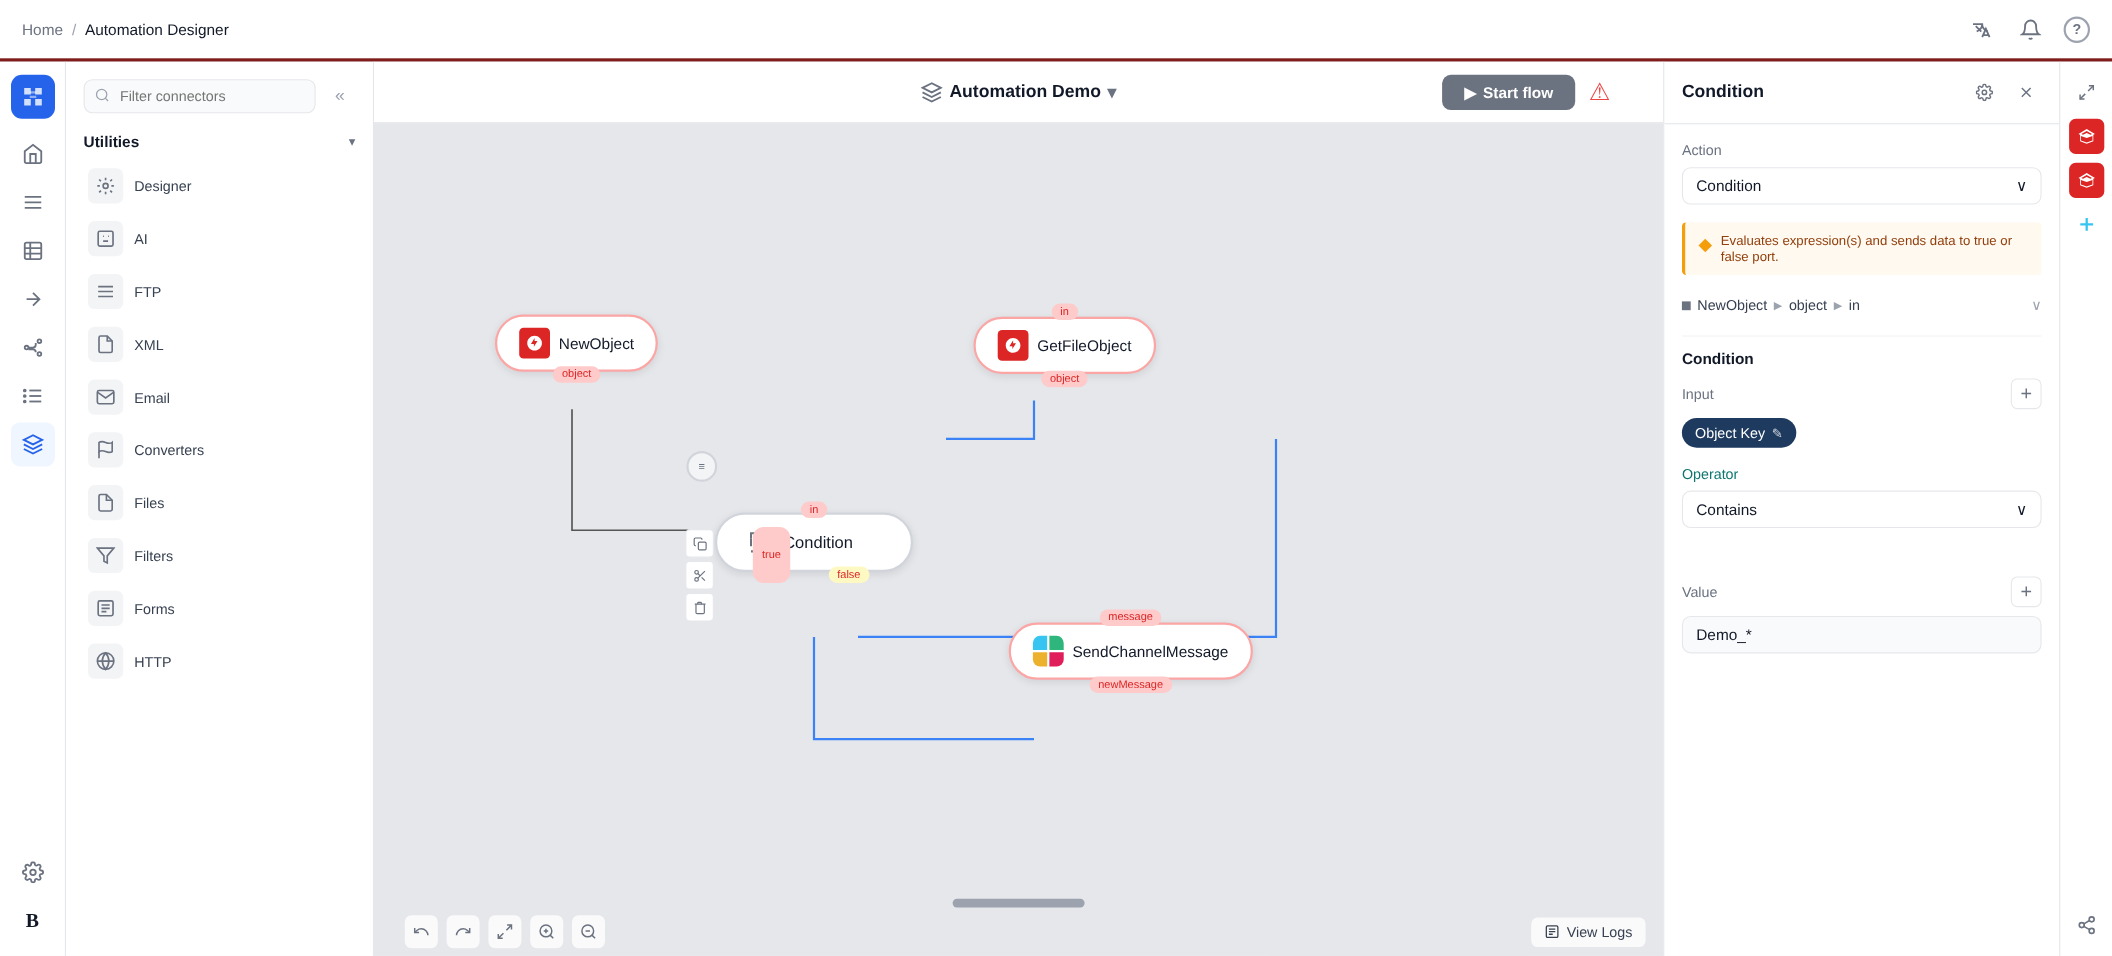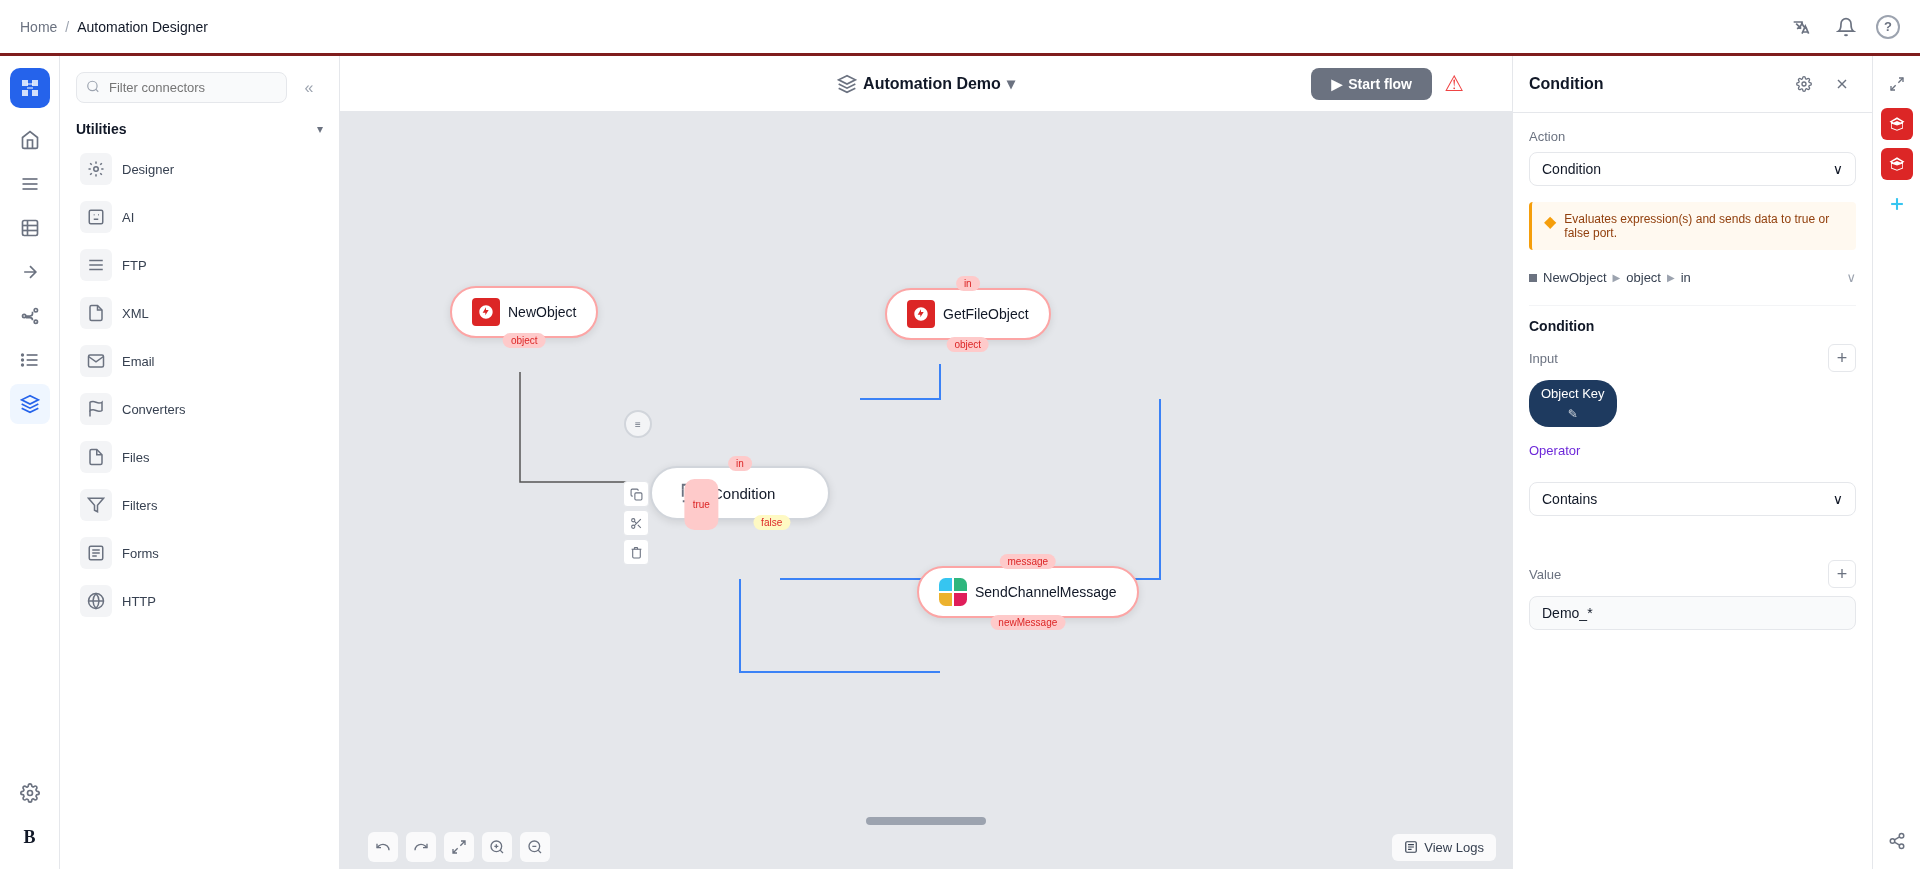--- a/index.html
+++ b/index.html
@@ -75,24 +75,24 @@
     .right-panel-icons { display: flex; gap: 10px; align-items: center; }
     .rp-icon { width: 28px; height: 28px; display: flex; align-items: center; justify-content: center; cursor: pointer; color: #6b7280; font-size: 16px; border-radius: 4px; }
     .right-panel-body { padding: 16px; overflow-y: auto; flex: 1; }
     .rp-section { margin-bottom: 16px; }
     .rp-label { font-size: 13px; color: #6b7280; margin-bottom: 8px; }
     .rp-select { width: 100%; padding: 8px 12px; border: 1px solid #e5e7eb; border-radius: 8px; font-size: 14px; color: #111827; background: #fff; display: flex; align-items: center; justify-content: space-between; cursor: pointer; }
     .rp-info { background: #fff9f0; border-left: 3px solid #f59e0b; padding: 10px 12px; border-radius: 4px; font-size: 12px; color: #92400e; display: flex; gap: 8px; align-items: flex-start; }
     .rp-breadcrumb { display: flex; align-items: center; gap: 6px; font-size: 13px; color: #374151; padding: 8px 0; }
     .rp-section-title { font-size: 14px; font-weight: 600; color: #111827; margin-bottom: 10px; }
     .rp-input-label { font-size: 13px; color: #6b7280; margin-bottom: 8px; display: flex; align-items: center; justify-content: space-between; }
-    .rp-chip { display: inline-flex; align-items: center; gap: 6px; background: #1e3a5f; color: #fff; padding: 6px 12px; border-radius: 20px; font-size: 13px; cursor: pointer; flex-direction: column; }
+    .rp-chip { display: inline-flex; align-items: center; gap: 6px; background: #1e3a5f; color: #fff; padding: 6px 12px; border-radius: 20px; font-size: 13px; cursor: pointer; }
     .rp-chip .edit-icon { font-size: 12px; opacity: 0.8; }
     .rp-operator { margin-bottom: 16px; }
-    .rp-operator-label { font-size: 13px; color: #6d28d9; margin-bottom: 24px; }
+    .rp-operator-label { font-size: 13px; color: #0f766e; margin-bottom: 8px; }
     .rp-operator-select { width: 100%; padding: 8px 12px; border: 1px solid #e5e7eb; border-radius: 8px; font-size: 14px; color: #111827; background: #fff; display: flex; align-items: center; justify-content: space-between; cursor: pointer; }
     .rp-value { margin-bottom: 16px; }
     .rp-value-label { font-size: 13px; color: #6b7280; margin-bottom: 8px; display: flex; align-items: center; justify-content: space-between; margin-top: 44px; }
     .rp-value-field { width: 100%; padding: 8px 12px; border: 1px solid #e5e7eb; border-radius: 8px; font-size: 14px; color: #111827; background: #f9fafb; }
     .add-btn { width: 28px; height: 28px; display: flex; align-items: center; justify-content: center; cursor: pointer; color: #6b7280; font-size: 18px; border: 1px solid #e5e7eb; border-radius: 6px; }
 
     
     .mini-sidebar { width: 48px; background: #fff; border-left: 1px solid #e5e7eb; display: flex; flex-direction: column; align-items: center; padding: 12px 0; gap: 8px; flex-shrink: 0; }
     .mini-btn { width: 32px; height: 32px; display: flex; align-items: center; justify-content: center; cursor: pointer; color: #6b7280; font-size: 18px; border-radius: 6px; }
 

